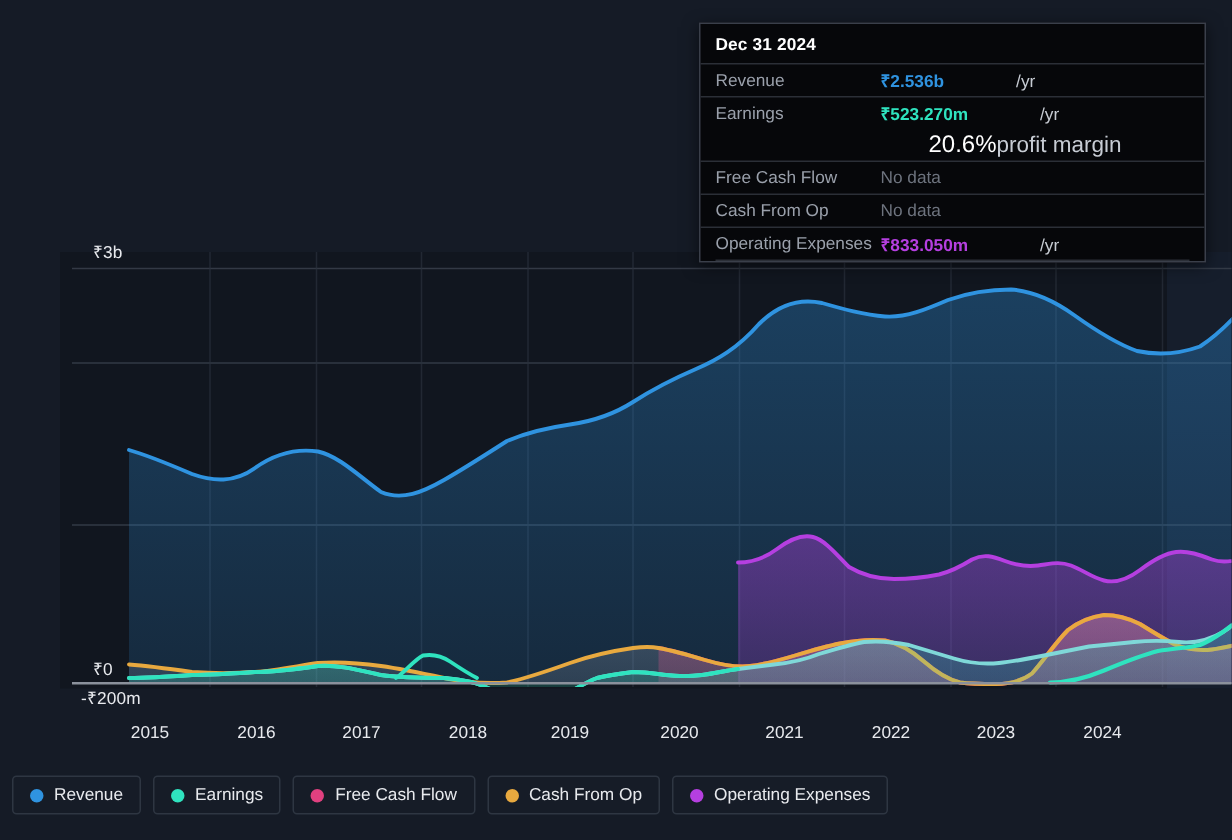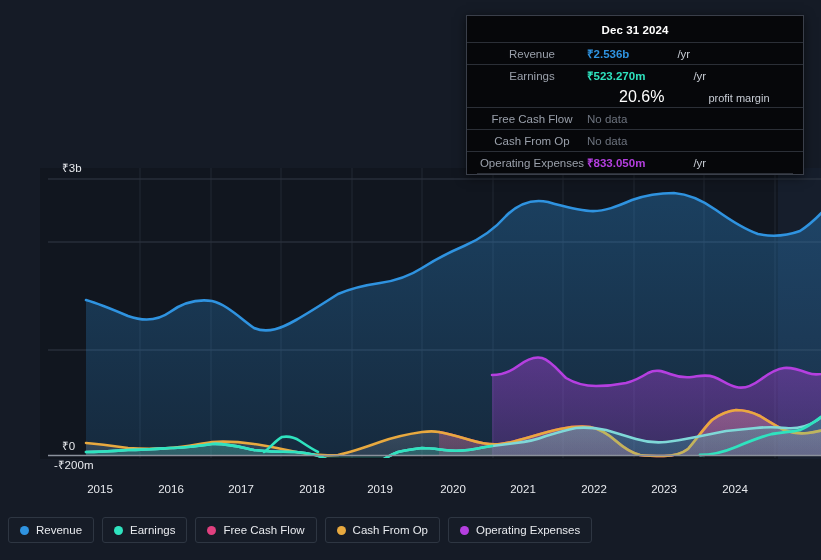--- a/index.html
+++ b/index.html
@@ -33,42 +33,41 @@
   }
 
   
   .tooltip{
     position:absolute;left:466px;top:15px;width:338px;
     background:#06070a;
     border:1px solid #3a3f4a;
     box-shadow:0 2px 10px rgba(0,0,0,.55);
     box-sizing:border-box;
     padding:0;
-    text-align:center;
   }
   .tt-title{
     color:#ffffff;font-size:11.5px;font-weight:bold;
     padding:8px 10px 6px 10px;letter-spacing:.1px;
   }
   .tt-row{
     display:flex;align-items:center;
     border-top:1px solid #2b2f37;
     padding:2px 10px;height:17px;
   }
   .tt-row.noborder{border-top:none;}
   .tt-key{
     width:110px;flex:0 0 110px;color:#9aa0ab;font-size:11.5px;
     white-space:nowrap;
   }
   .tt-val{font-size:11.5px;white-space:nowrap;}
   .tt-num{font-weight:bold;}
   .tt-unit{color:#c7ccd4;font-weight:normal;padding-left:48px;}
   .tt-nodata{color:#6d737e;font-size:11.5px;}
   .tt-sub-num{color:#ffffff;font-weight:normal;font-size:16px;margin-left:32px;}
-  .tt-sub-txt{color:#c7ccd4;font-size:11px;margin-left:44px;}
+  .tt-sub-txt{color:#c7ccd4;font-size:15px;}
   .tt-bottomline{border-top:1px solid #2b2f37;height:0;margin:0 10px;}
 
   
   .legend{
     position:absolute;left:8px;top:517px;
     display:flex;gap:8px;align-items:center;
   }
   .legend-item{
     display:flex;align-items:center;gap:7px;
     border:1px solid #2e3642;

